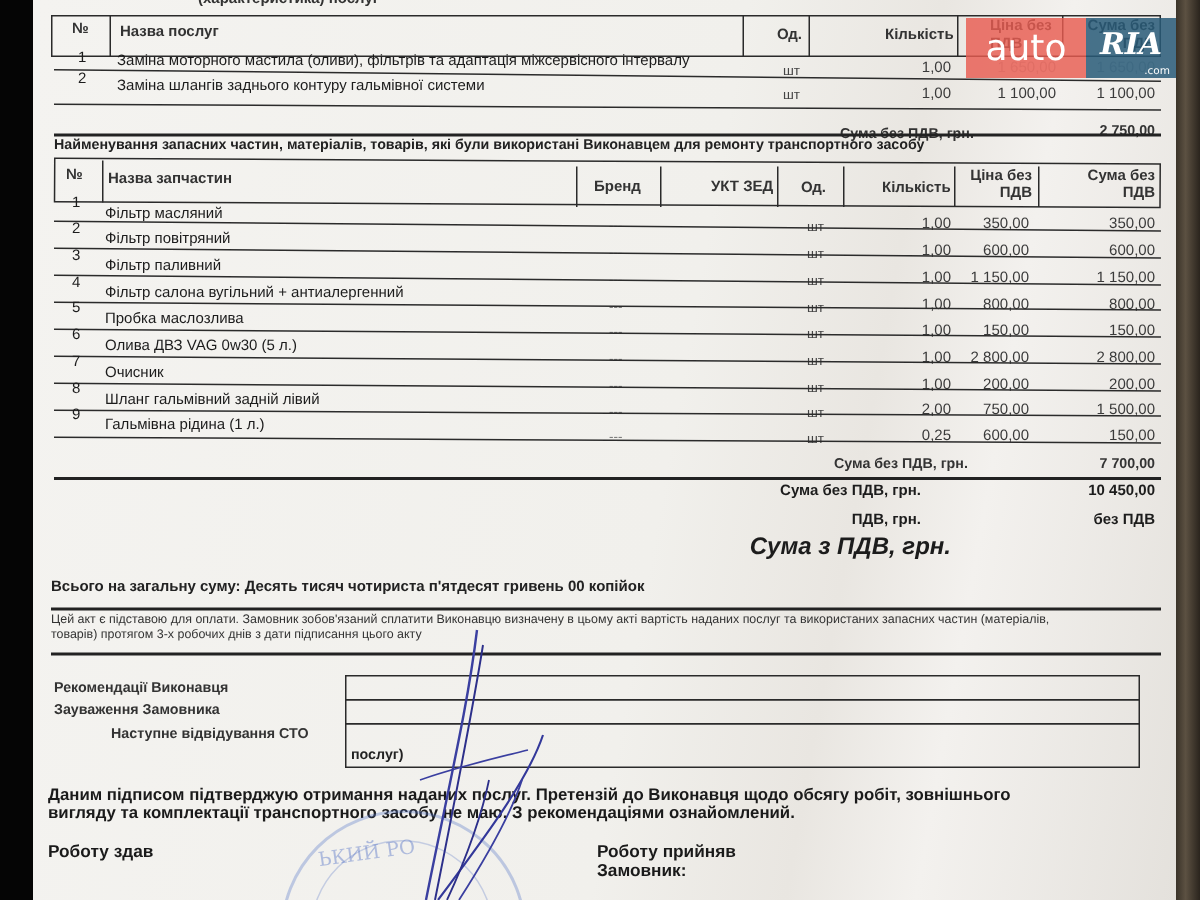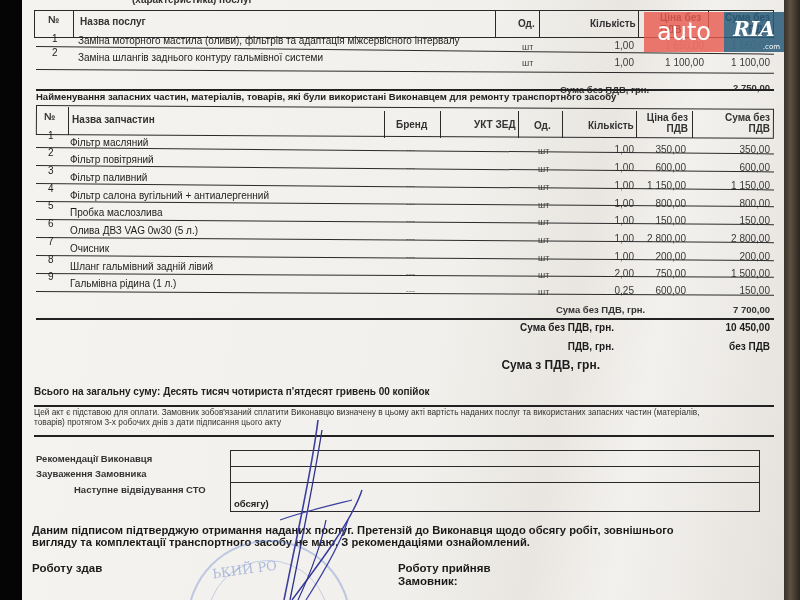--- a/index.html
+++ b/index.html
@@ -215,38 +215,38 @@
   <div class="hline" style="left:14px; top:291px; width:738px; transform:rotate(0.3deg); transform-origin:left;"></div>
 
   <div class="t b" style="left:534px; top:304px; font-size:9.5px; color:#333;">Сума без ПДВ, грн.</div>
   <div class="t b r" style="left:672px; top:304px; width:76px; font-size:9.5px; color:#333;">7 700,00</div>
   <div class="hline thick" style="left:14px; top:318px; width:738px;"></div>
 
   <div class="t b r" style="left:440px; top:322px; width:152px; font-size:10px;">Сума без ПДВ, грн.</div>
   <div class="t b r" style="left:660px; top:322px; width:88px; font-size:10px;">10 450,00</div>
   <div class="t b r" style="left:440px; top:341px; width:152px; font-size:10px;">ПДВ, грн.</div>
   <div class="t b r" style="left:660px; top:341px; width:88px; font-size:10px;">без ПДВ</div>
-  <div class="t b r" style="left:426px; top:359px; width:152px; font-size:12px;">Сума з ПДВ, грн.</div>
+  <div class="t b r" style="left:460px; top:359px; width:152px; font-size:16px;font-style:italic;">Сума з ПДВ, грн.</div>
   <div class="t b r" style="left:660px; top:359px; width:88px; font-size:10px;"></div>
 
   <div class="t b" style="left:12px; top:386px; font-size:10px; color:#222;text-align:center;">Всього на загальну суму: Десять тисяч чотириста п'ятдесят гривень 00 копійок</div>
 
   <div class="hline thick" style="left:12px; top:405px; width:740px;"></div>
   <div class="t" style="left:12px; top:407px; font-size:8.3px; line-height:10px; color:#333;">Цей акт є підставою для оплати. Замовник зобов'язаний сплатити Виконавцю визначену в цьому акті вартість наданих послуг та використаних запасних частин (матеріалів,</div>
   <div class="t" style="left:12px; top:417px; font-size:8.3px; line-height:10px; color:#333;">товарів) протягом 3-х робочих днів з дати підписання цього акту</div>
   <div class="hline thick" style="left:12px; top:435px; width:740px;"></div>
 
   <div class="t b" style="left:14px; top:453px; font-size:9.5px; color:#333;">Рекомендації Виконавця</div>
   <div class="t b" style="left:14px; top:468px; font-size:9.5px; color:#333;">Зауваження Замовника</div>
   <div class="t b" style="left:14px; top:484px; font-size:9.5px; color:#333;padding-left:38px;">Наступне відвідування СТО</div>
 
   <div class="box" style="left:208px; top:450px; width:530px; height:17px;"><span></span></div>
   <div class="box" style="left:208px; top:466px; width:530px; height:17px;"><span></span></div>
   <div class="box" style="left:208px; top:482px; width:530px; height:30px;"></div>
-  <div class="t b" style="left:212px; top:498px; font-size:9.5px; color:#222;">обсягу)</div>
+  <div class="t b" style="left:212px; top:498px; font-size:9.5px; color:#222;">послуг)</div>
 
   <div class="t b" style="left:10px; top:524px; font-size:11.2px; line-height:12px; color:#1a1a1a;">Даним підписом підтверджую отримання наданих послуг. Претензій до Виконавця щодо обсягу робіт, зовнішнього</div>
   <div class="t b" style="left:10px; top:536px; font-size:11.2px; line-height:12px; color:#1a1a1a;">вигляду та комплектації транспортного засобу не маю. З рекомендаціями ознайомлений.</div>
 
   <div class="t b" style="left:10px; top:562px; font-size:11.5px; line-height:13px; color:#1a1a1a;">Роботу здав</div>
   <div class="t b" style="left:10px; top:602px; font-size:11.5px; line-height:13px; color:#1a1a1a;">Виконавець:</div>
   <div class="t b" style="left:376px; top:562px; font-size:11.5px; line-height:13px; color:#1a1a1a;">Роботу прийняв</div>
   <div class="t b" style="left:376px; top:575px; font-size:11.5px; line-height:13px; color:#1a1a1a;">Замовник:</div>
 
   <div class="stamp"></div>

